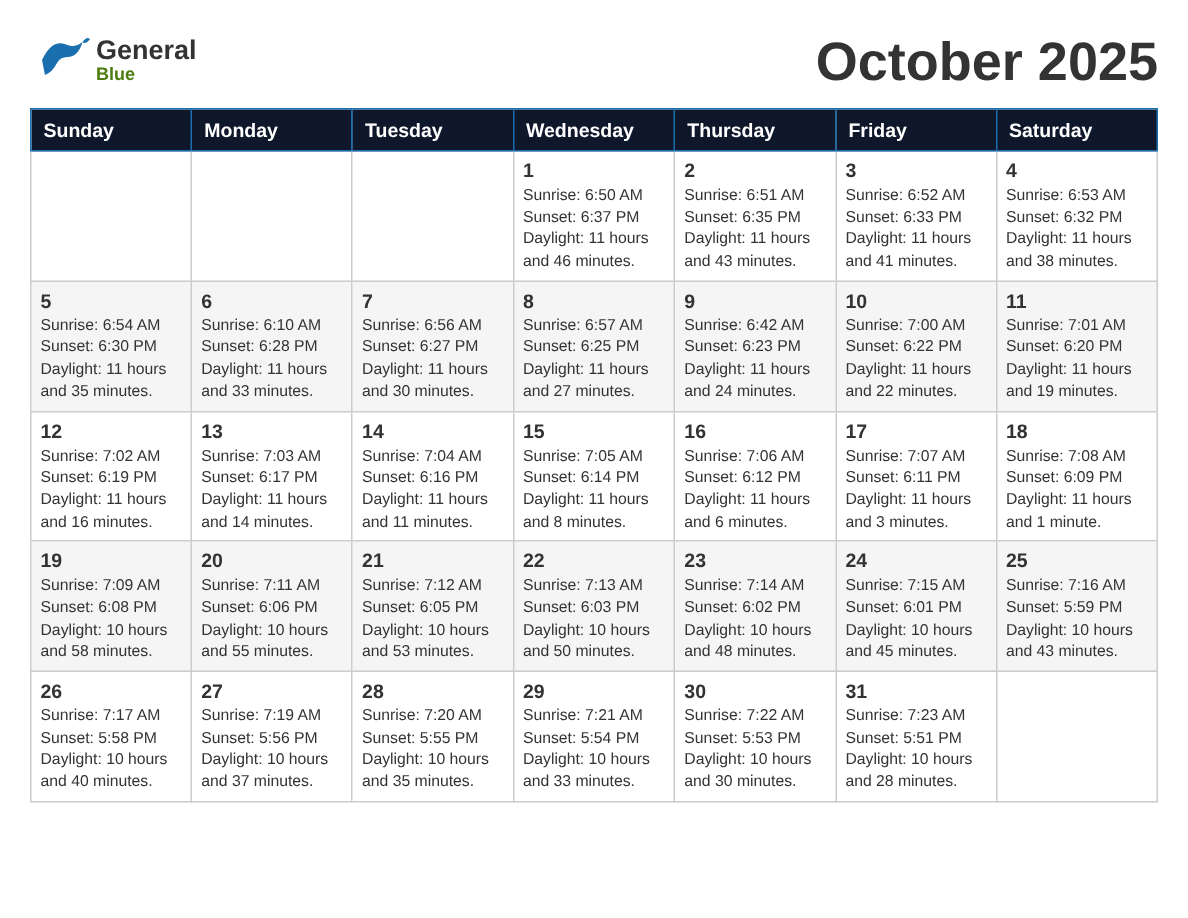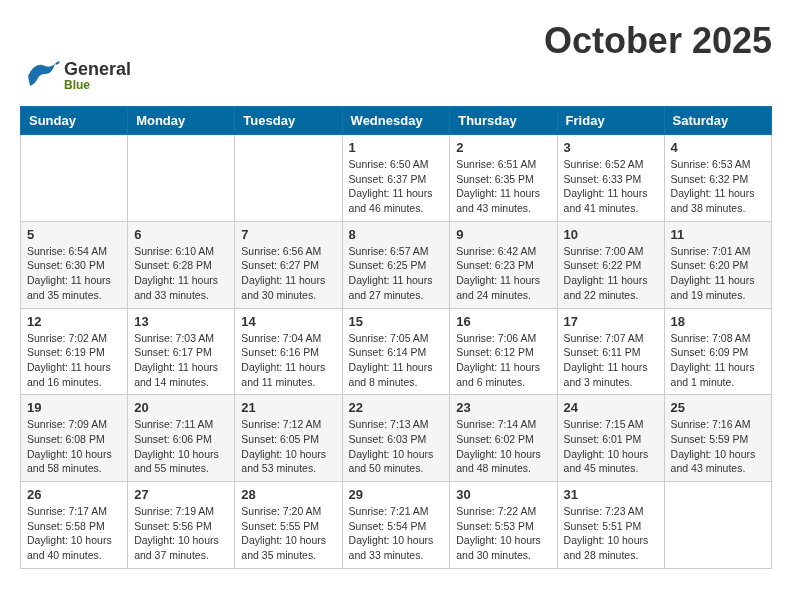--- a/index.html
+++ b/index.html
@@ -13,42 +13,41 @@
     .header {
       display: flex;
       justify-content: space-between;
       align-items: flex-start;
       margin-bottom: 10px;
     }
     .logo {
       display: flex;
       flex-direction: column;
       align-items: flex-end;
-      margin-top: 36px;
     }
     .title-section {
       text-align: right;
     }
     .month-title {
       font-size: 36px;
       font-weight: bold;
       color: #333;
       text-align: right;
     }
     .location {
       font-size: 16px;
       color: #555;
     }
     .calendar {
       width: 100%;
       border-collapse: collapse;
       border: 1px solid #ccc;
     }
     .calendar th {
-      background-color: #0369a1;
+      background-color: #0f172a;
       color: #fff;
       text-align: left;
       padding: 6px 8px;
       font-size: 13px;
       border: 1px solid #1a6faf;
     }
     .calendar td {
       vertical-align: top;
       padding: 5px 6px;
       border: 1px solid #ccc;

